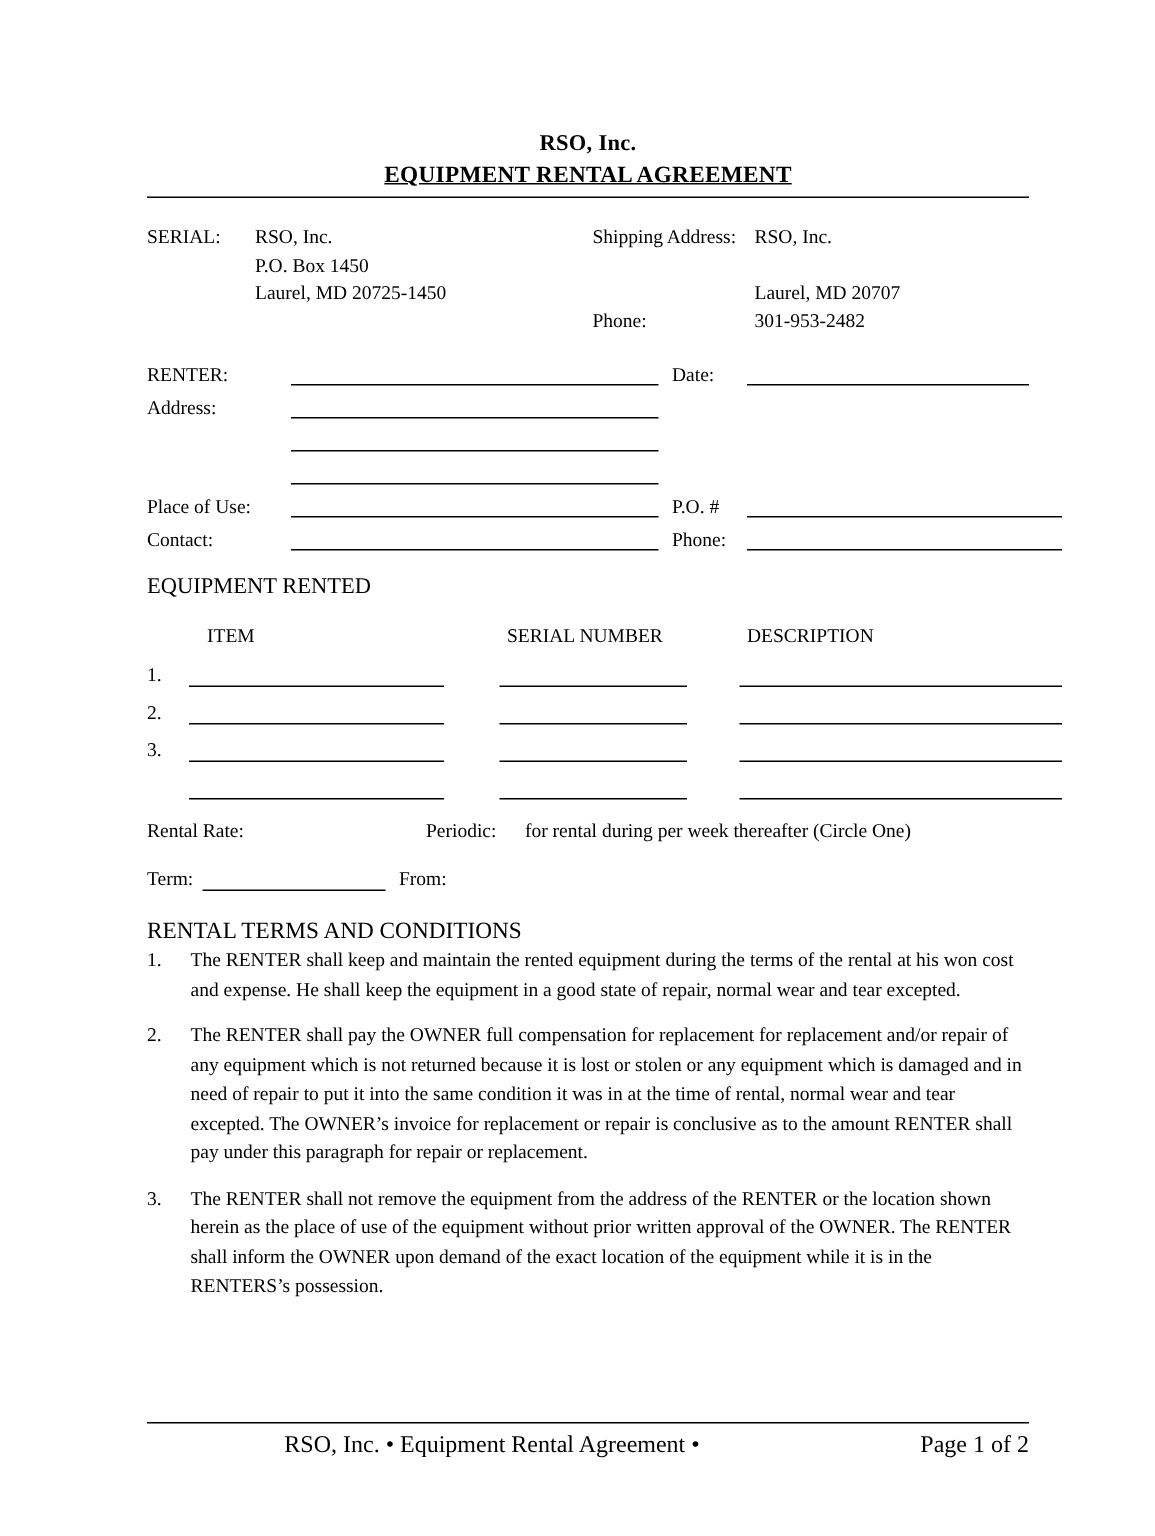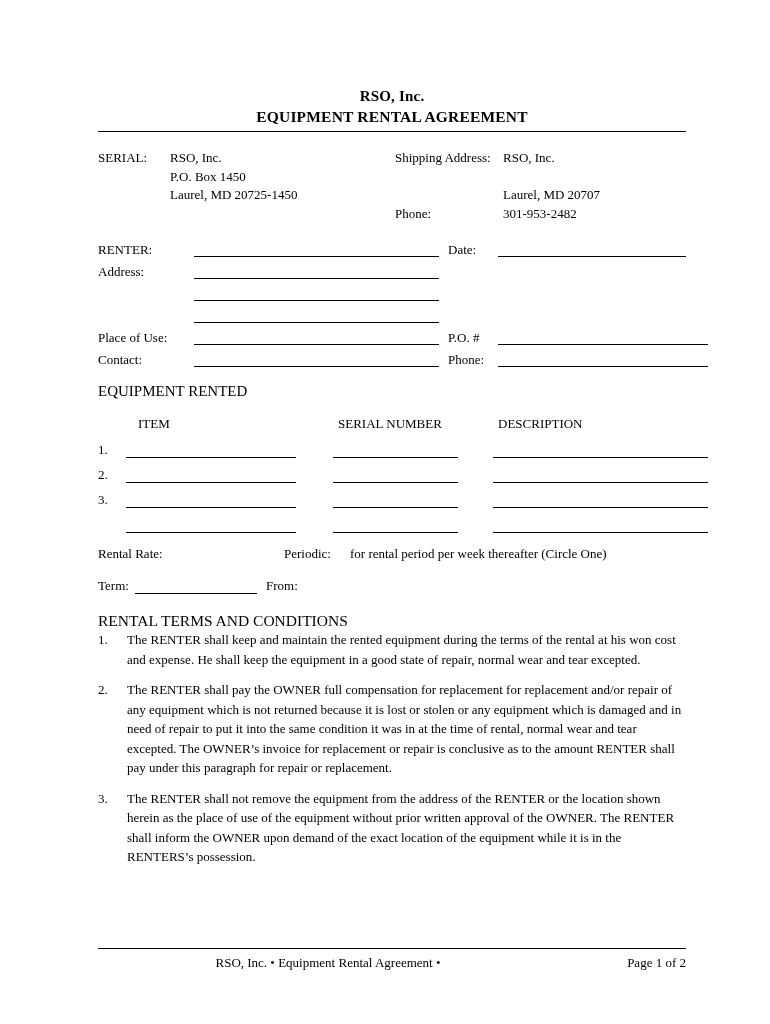--- a/index.html
+++ b/index.html
@@ -31,20 +31,21 @@
   .title-line1 {
     font-size: 15px;
     letter-spacing: 0.2px;
     line-height: 20px;
   }
   .title-line2 {
     font-size: 15.5px;
     letter-spacing: 0.2px;
     line-height: 21px;
     padding-bottom: 4px;
+    text-decoration: underline;
   }
   .rule {
     border-bottom: 1px solid #000;
     height: 0;
     width: 100%;
   }
   
   .info {
     position: relative;
     margin-top: 17px;
@@ -123,21 +124,21 @@
   
   .footer {
     position: absolute;
     left: 98px;
     top: 948px;
     width: 588px;
   }
   .footer .rule { margin-bottom: 6px; }
   .footer-inner {
     position: relative;
-    font-size: 13px;
+    font-size: 16px;
     height: 20px;
   }
   .footer-center {
     position: absolute;
     left: 0;
     width: 460px;
     text-align: center;
   }
   .footer-right {
     position: absolute;
@@ -234,21 +235,21 @@
       <div class="uline" style="left:395px; top:65px; width:215px;"></div>
 
       <div class="uline" style="left:28px;  top:90px; width:170px;"></div>
       <div class="uline" style="left:235px; top:90px; width:125px;"></div>
       <div class="uline" style="left:395px; top:90px; width:215px;"></div>
     </div>
 
     <div class="rates">
       <div class="lbl" style="left:0; top:0;">Rental Rate:</div>
       <div class="lbl" style="left:186px; top:0;">Periodic:</div>
-      <div class="lbl" style="left:252px; top:0;">for rental period per week thereafter (Circle One)</div>
+      <div class="lbl" style="left:252px; top:0;">for rental during per week thereafter (Circle One)</div>
 
       <div class="lbl" style="left:0; top:32px;">Term:</div>
       <div class="uline" style="left:37px; top:47px; width:122px;"></div>
       <div class="lbl" style="left:168px; top:32px;">From:</div>
     </div>
 
     <div class="terms-head">RENTAL TERMS AND CONDITIONS</div>
 
     <ol class="terms">
       <li>

